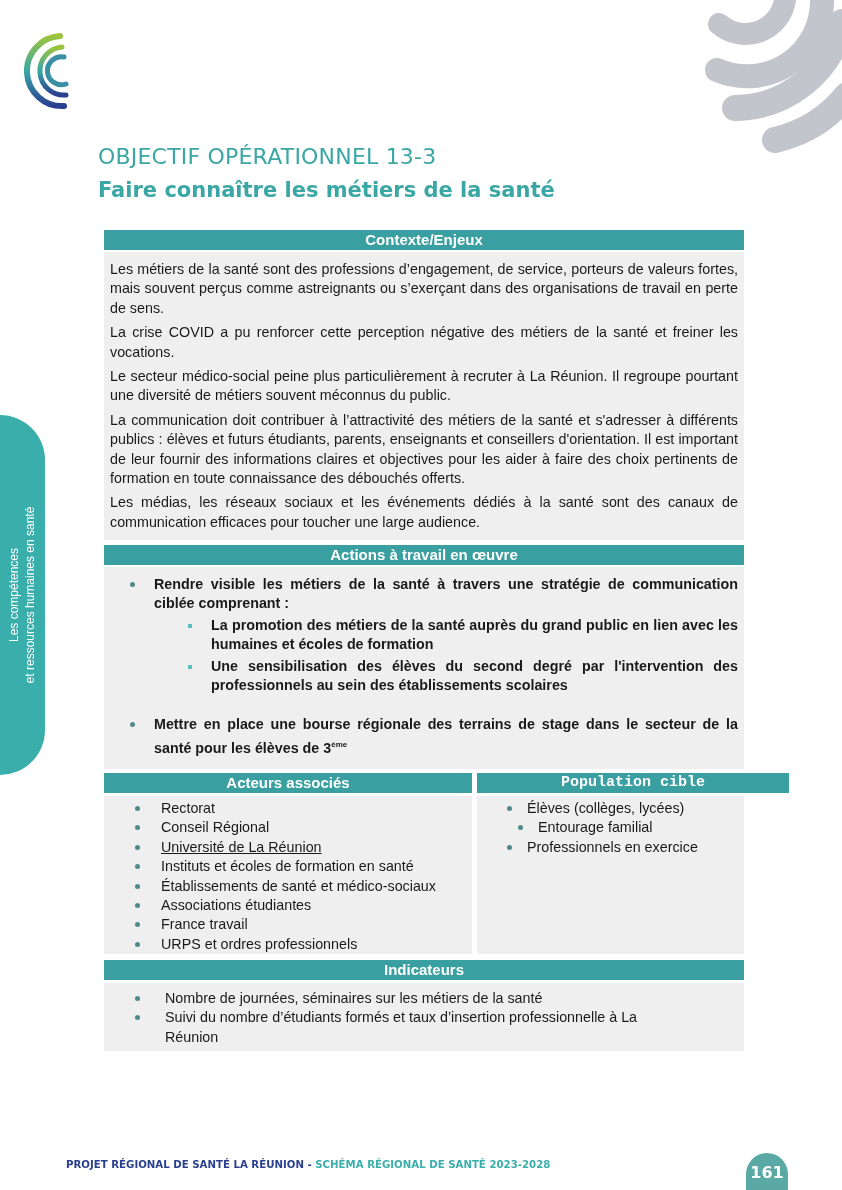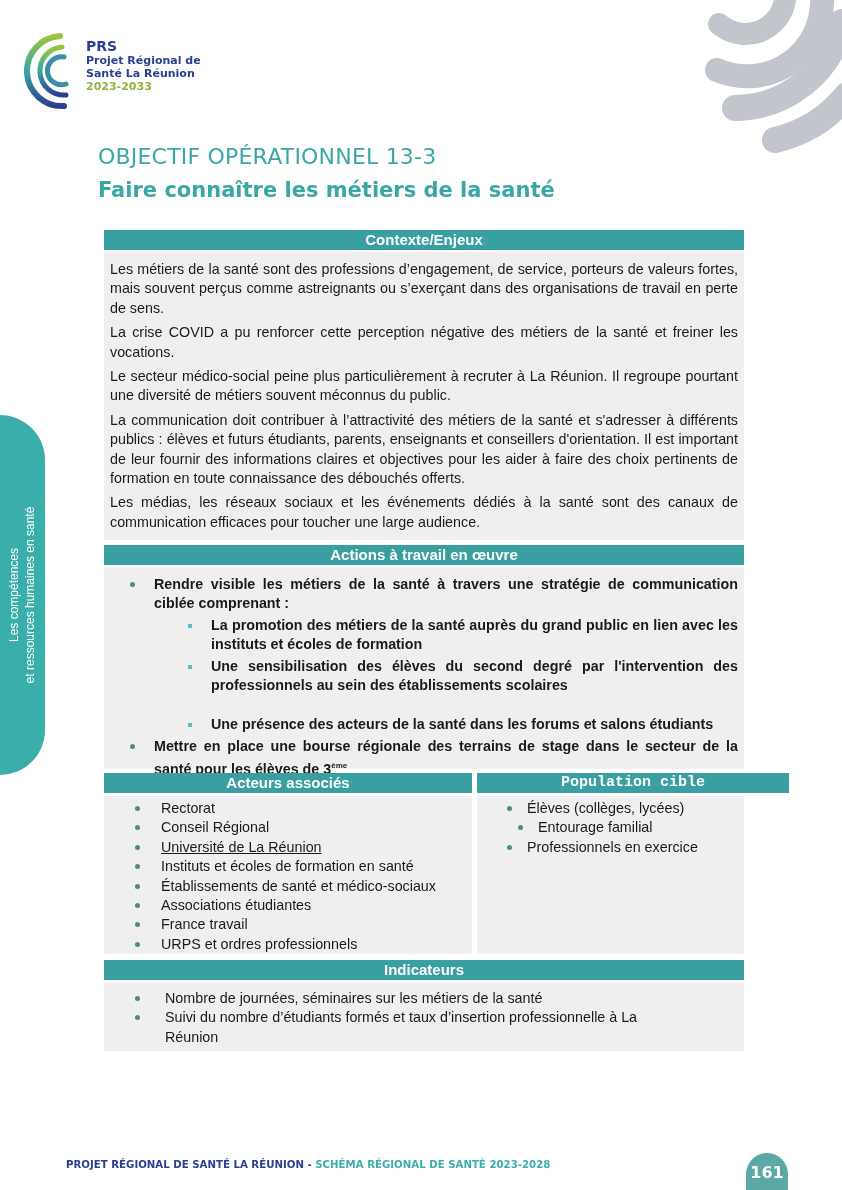--- a/index.html
+++ b/index.html
@@ -36,26 +36,20 @@
       <linearGradient id="g1" x1="0" y1="0" x2="0" y2="1">
         <stop offset="0" stop-color="#9cc43c"></stop>
           <stop offset="0.5" stop-color="#3aa7a5"></stop>
           <stop offset="1" stop-color="#2a3f8f"></stop>
       </linearGradient>
     </defs>
     <path d="M36 6 A34 34 0 1 0 40 76" fill="none" stroke="url(#g1)" stroke-width="6" stroke-linecap="round"></path>
     <path d="M38 17 A24 24 0 1 0 42 65" fill="none" stroke="url(#g1)" stroke-width="5" stroke-linecap="round"></path>
     <path d="M40 27 A14 14 0 1 0 42 54" fill="none" stroke="#3a8fa5" stroke-width="5" stroke-linecap="round"></path>
   </svg>
-  <div class="logo-text">
-    <div class="logo-prs" data-name="logo-acronym">PRS</div>
-    <div class="logo-l" data-name="logo-line1">Projet Régional de</div>
-    <div class="logo-l" data-name="logo-line2">Santé La Réunion</div>
-    <div class="logo-year" data-name="logo-years">2023-2033</div>
-  </div>
 </div>
 
 <svg class="deco" data-name="decorative-arcs-icon" width="145" height="160" viewBox="0 0 145 160">
   <g fill="none" stroke="#c3c5cc" stroke-linecap="round">
     <path d="M22 24 A40 40 0 0 0 88 0" stroke-width="22"></path>
     <path d="M20 70 A75 75 0 0 0 125 0" stroke-width="24"></path>
     <path d="M38 108 A110 110 0 0 0 145 22" stroke-width="26"></path>
     <path d="M78 140 A130 130 0 0 0 150 95" stroke-width="26"></path>
   </g>
 </svg>
@@ -77,23 +71,22 @@
   <p class="para" data-name="context-paragraph">La communication doit contribuer à l’attractivité des métiers de la santé et s'adresser à différents publics : élèves et futurs étudiants, parents, enseignants et conseillers d'orientation. Il est important de leur fournir des informations claires et objectives pour les aider à faire des choix pertinents de formation en toute connaissance des débouchés offerts.</p>
   <p class="para" data-name="context-paragraph">Les médias, les réseaux sociaux et les événements dédiés à la santé sont des canaux de communication efficaces pour toucher une large audience.</p>
 </div>
 
 <div class="sec-head" style="left:104px; top:545px; width:640px;" data-name="actions-heading">Actions à travail en œuvre</div>
 <div class="sec-body" style="left:104px; top:567px; width:640px; height:202px; padding:8px 6px 0 0; box-sizing:border-box; font-weight:bold;" data-name="actions-body">
   <ul>
     <li class="dot" style="padding-left:50px; text-align:justify;" data-name="action-item">
       <span>Rendre visible les métiers de la santé à travers une stratégie de communication ciblée comprenant :</span>
       <ul style="margin-top:2px;">
-        <li class="sq" style="padding-left:57px; margin-left:-50px; padding-left:107px; text-align:justify; margin-bottom:2px;" data-name="action-subitem">La promotion des métiers de la santé auprès du grand public en lien avec les instituts et écoles de formation</li>
+        <li class="sq" style="padding-left:57px; margin-left:-50px; padding-left:107px; text-align:justify; margin-bottom:2px;" data-name="action-subitem">La promotion des métiers de la santé auprès du grand public en lien avec les humaines et écoles de formation</li>
         <li class="sq" style="margin-left:-50px; padding-left:107px; text-align:justify; margin-bottom:20px;" data-name="action-subitem">Une sensibilisation des élèves du second degré par l'intervention des professionnels au sein des établissements scolaires</li>
-        <li class="sq" style="margin-left:-50px; padding-left:107px; text-align:justify; margin-bottom:2px;" data-name="action-subitem">Une présence des acteurs de la santé dans les forums et salons étudiants</li>
       </ul>
     </li>
     <li class="dot" style="padding-left:50px; text-align:justify;" data-name="action-item">
       <span>Mettre en place une bourse régionale des terrains de stage dans le secteur de la santé pour les élèves de 3</span><sup style="font-size:8px;">ème</sup>
     </li>
   </ul>
 </div>
 
 <div class="sec-head" style="left:104px; top:773px; width:368px;" data-name="actors-heading">Acteurs associés</div>
 <div class="sec-head" style="left:477px; top:773px; width:312px;font-family:Liberation Mono, monospace;" data-name="population-heading">Population cible</div>

